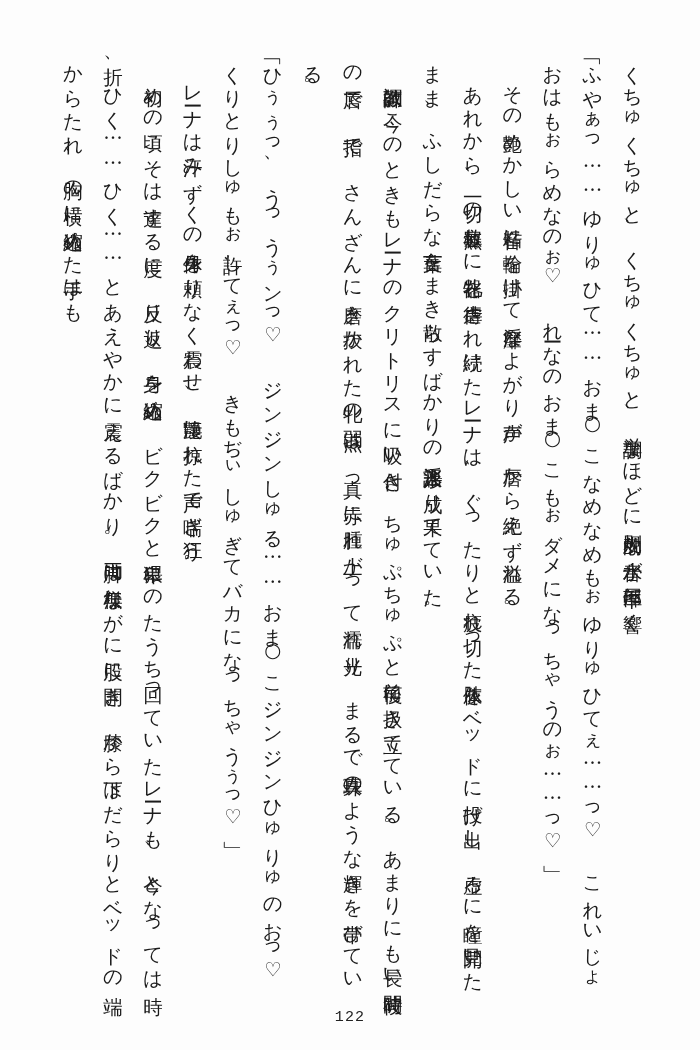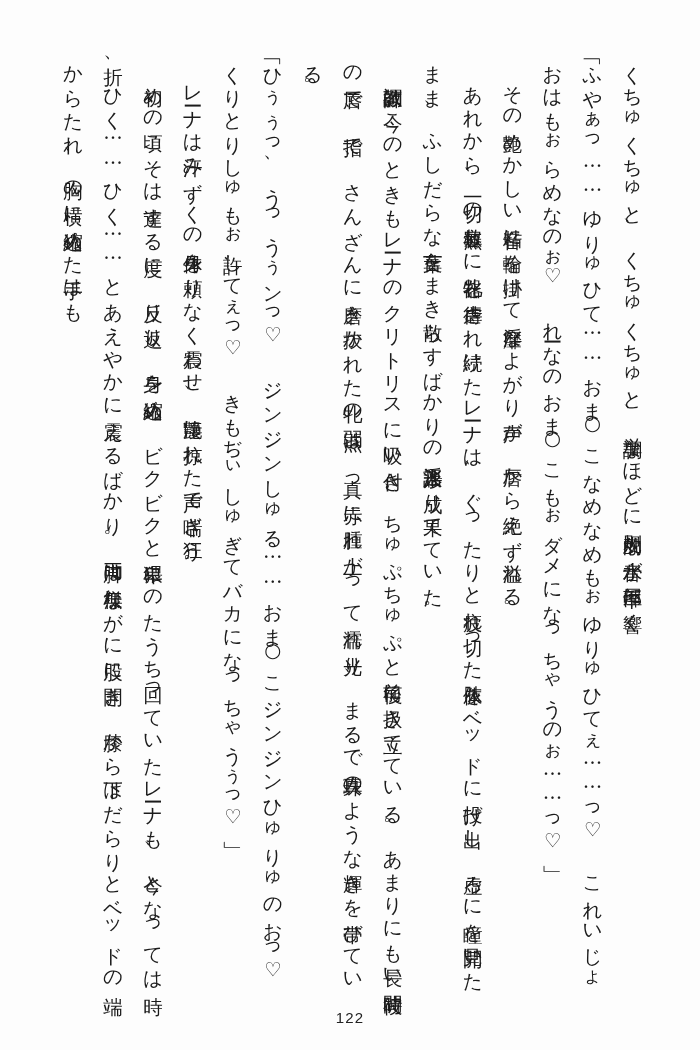--- a/index.html
+++ b/index.html
@@ -45,21 +45,21 @@
     text-indent: 1em;
   }
   .page-number {
     position: absolute;
     bottom: 24px;
     left: 0;
     right: 0;
     text-align: center;
     font-size: 15px;
     color: #222;
-    font-family: Liberation Sans, sans-serif;
+    font-family: Liberation Mono, monospace;
     letter-spacing: 0.08em;
   }
 </style>
 </head>
 <body>
 
 <div class="page">
 
   <div class="text-block">
     <p class="para">くちゅくちゅと、くちゅくちゅと、単調なほどに規則的な水音が部屋中に響く。</p>

